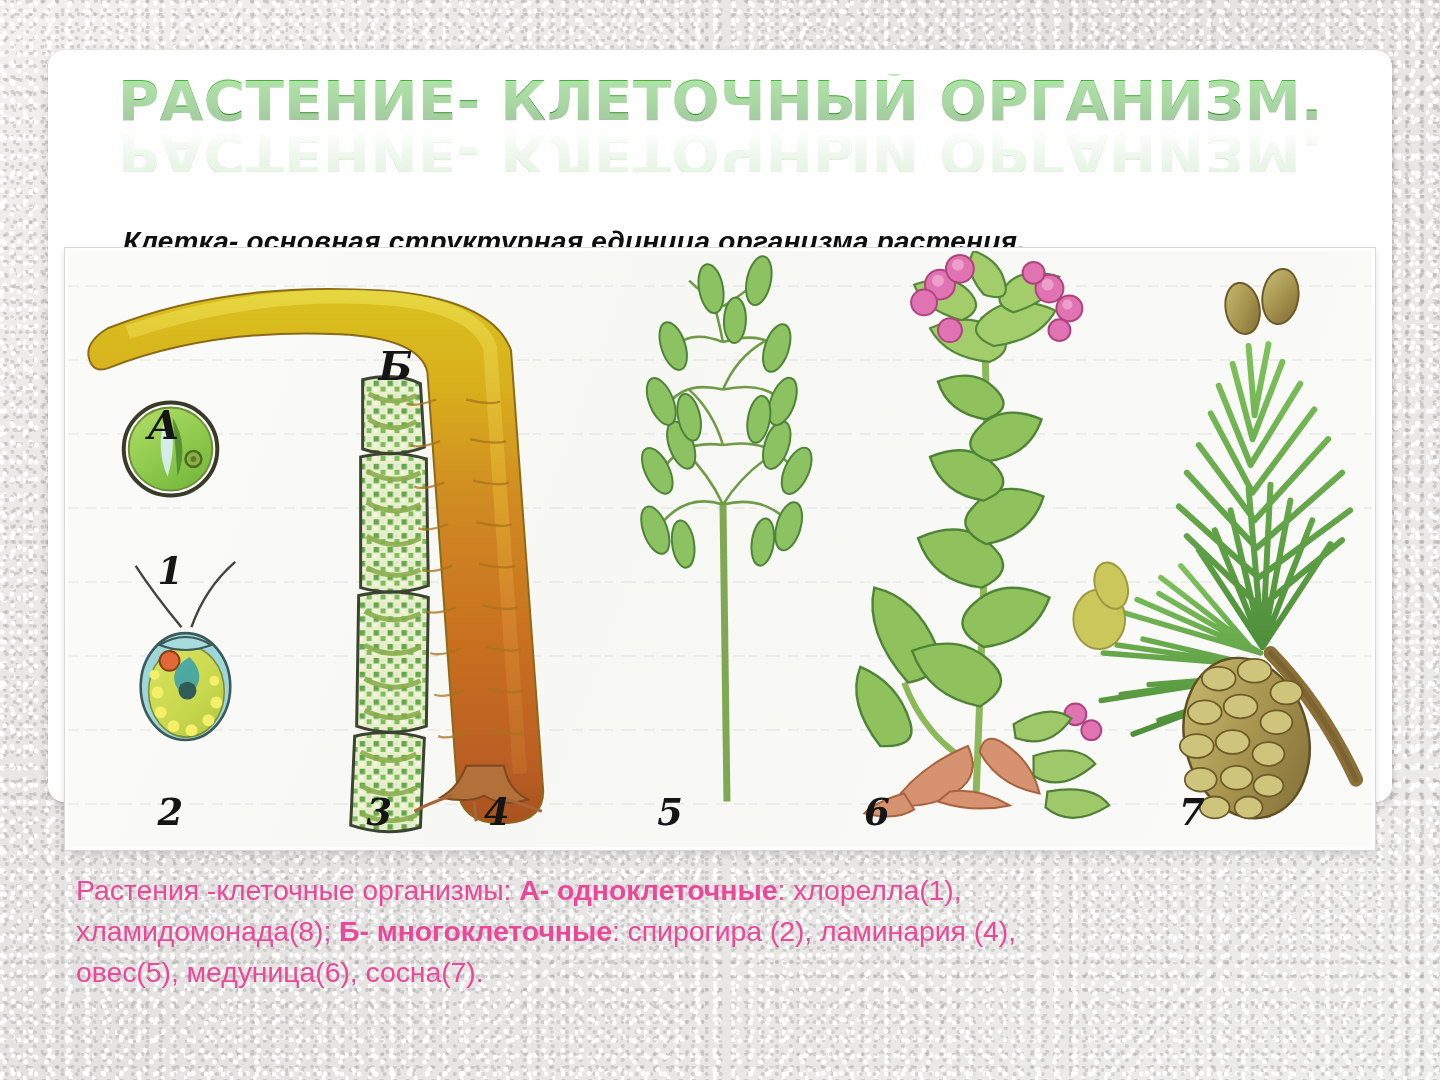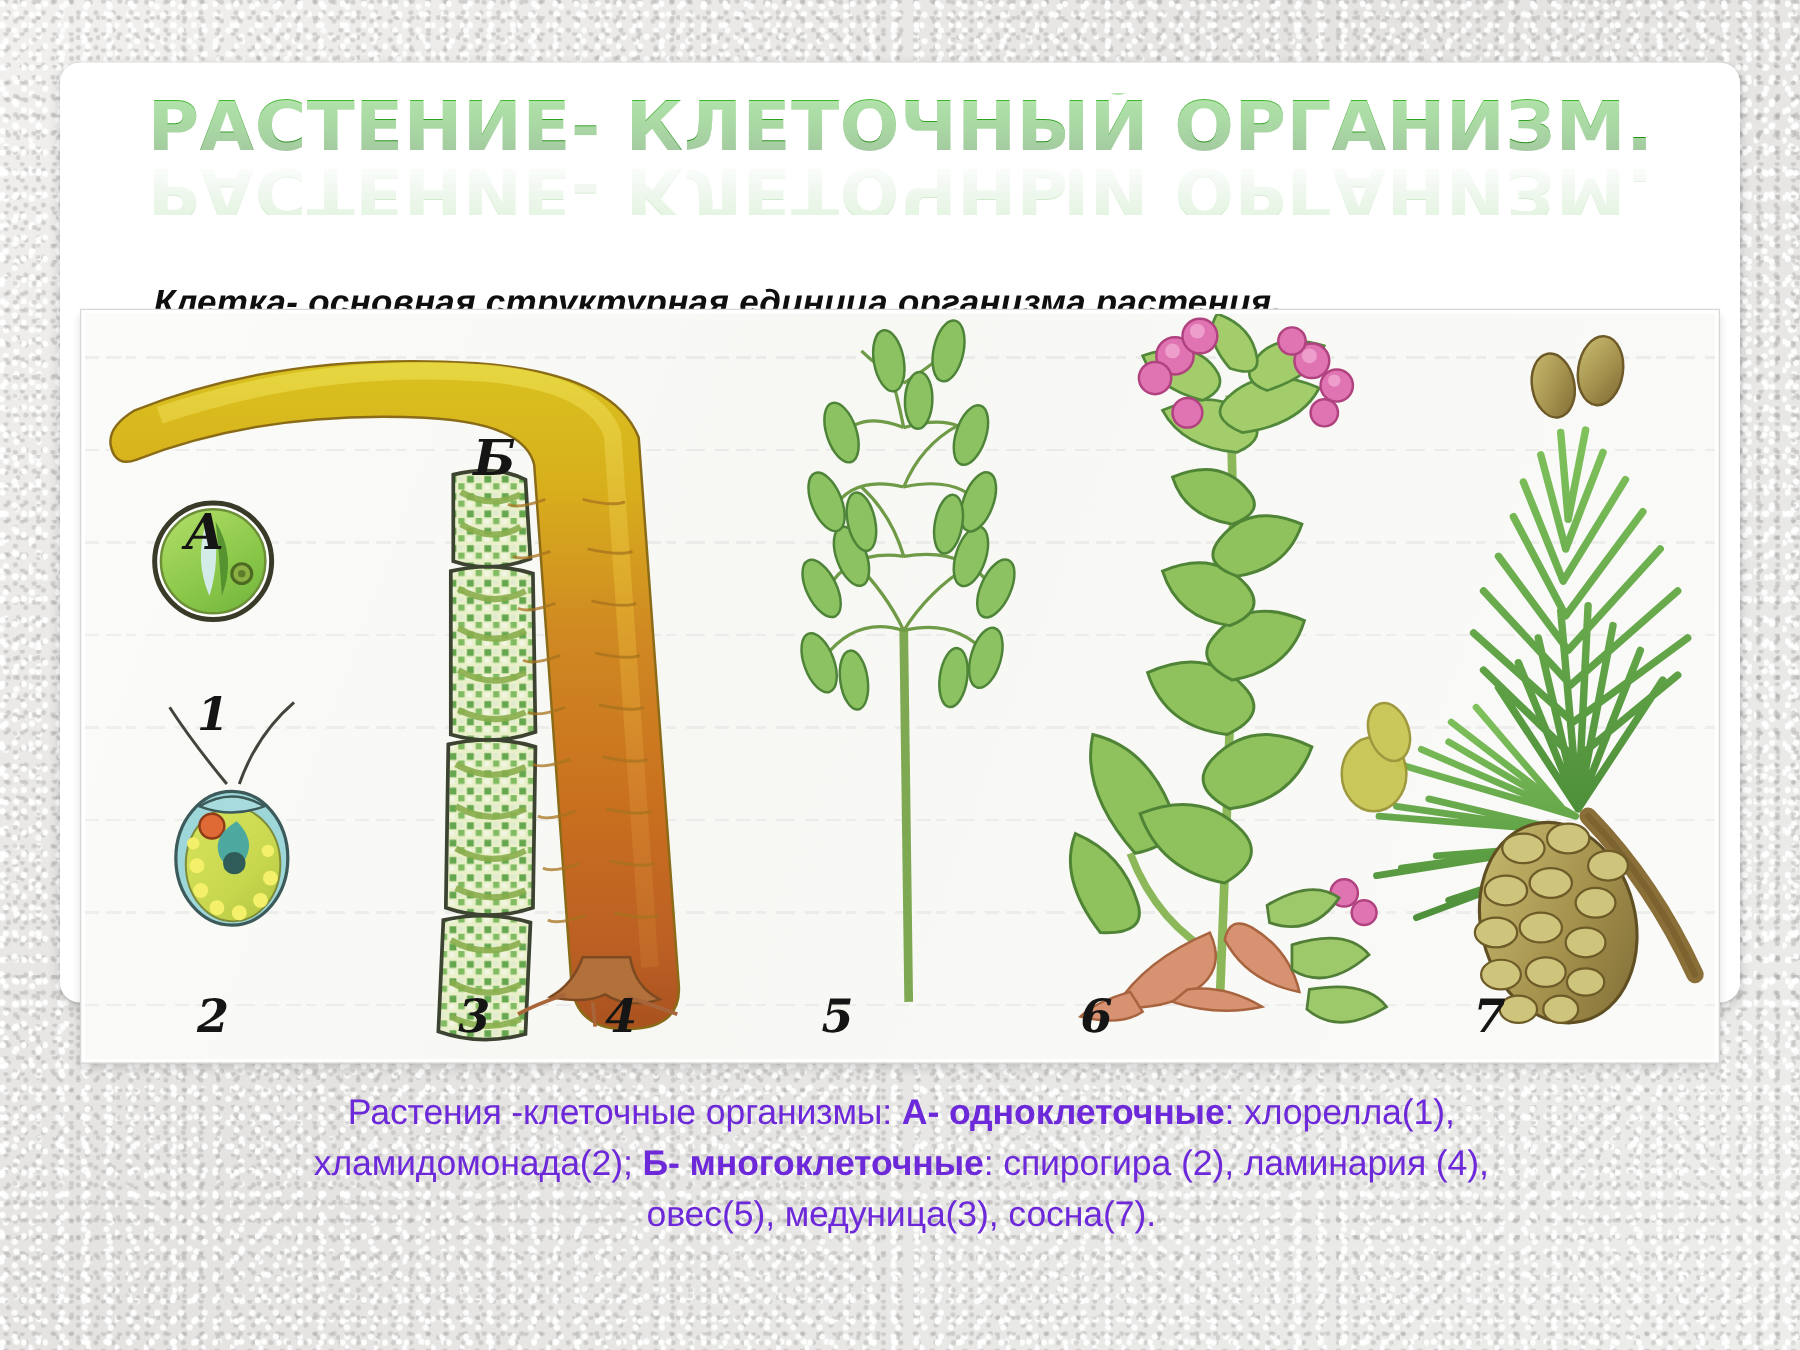--- a/index.html
+++ b/index.html
@@ -133,23 +133,22 @@
   .fig-svg { position: absolute; inset: 0; width: 100%; height: 100%; }
 
   
   .caption {
     position: absolute;
     left: 28px; top: 820px;
     width: 1290px;
     font-family: "Liberation Sans", sans-serif;
     font-size: 28.5px;
     line-height: 1.44;
-    color: #6d28d9;
+    color: #ec4899;
     letter-spacing: -0.1px;
-    text-align: center;
   }
   .caption b { font-weight: bold; }
 </style>
 </head>
 <body>
 
 <div class="slide">
 
   <div class="title-wrap">
     <span class="title">РАСТЕНИЕ- КЛЕТОЧНЫЙ ОРГАНИЗМ.</span>
@@ -424,17 +423,17 @@
           <text x="592" y="580">5</text>
           <text x="800" y="580">6</text>
           <text x="1116" y="580">7</text>
         </g>
       </svg>
     </div>
   </div>
 
   <div class="caption">
     <div><span>Растения -клеточные организмы: </span><b>А- одноклеточные</b><span>: хлорелла(1),</span></div>
-    <div><span>хламидомонада(2);  </span><b>Б- многоклеточные</b><span>: спирогира (2), ламинария (4),</span></div>
-    <div>овес(5), медуница(3), сосна(7).</div>
+    <div><span>хламидомонада(8);  </span><b>Б- многоклеточные</b><span>: спирогира (2), ламинария (4),</span></div>
+    <div>овес(5), медуница(6), сосна(7).</div>
   </div>
 
 </div>
 
 </body></html>

